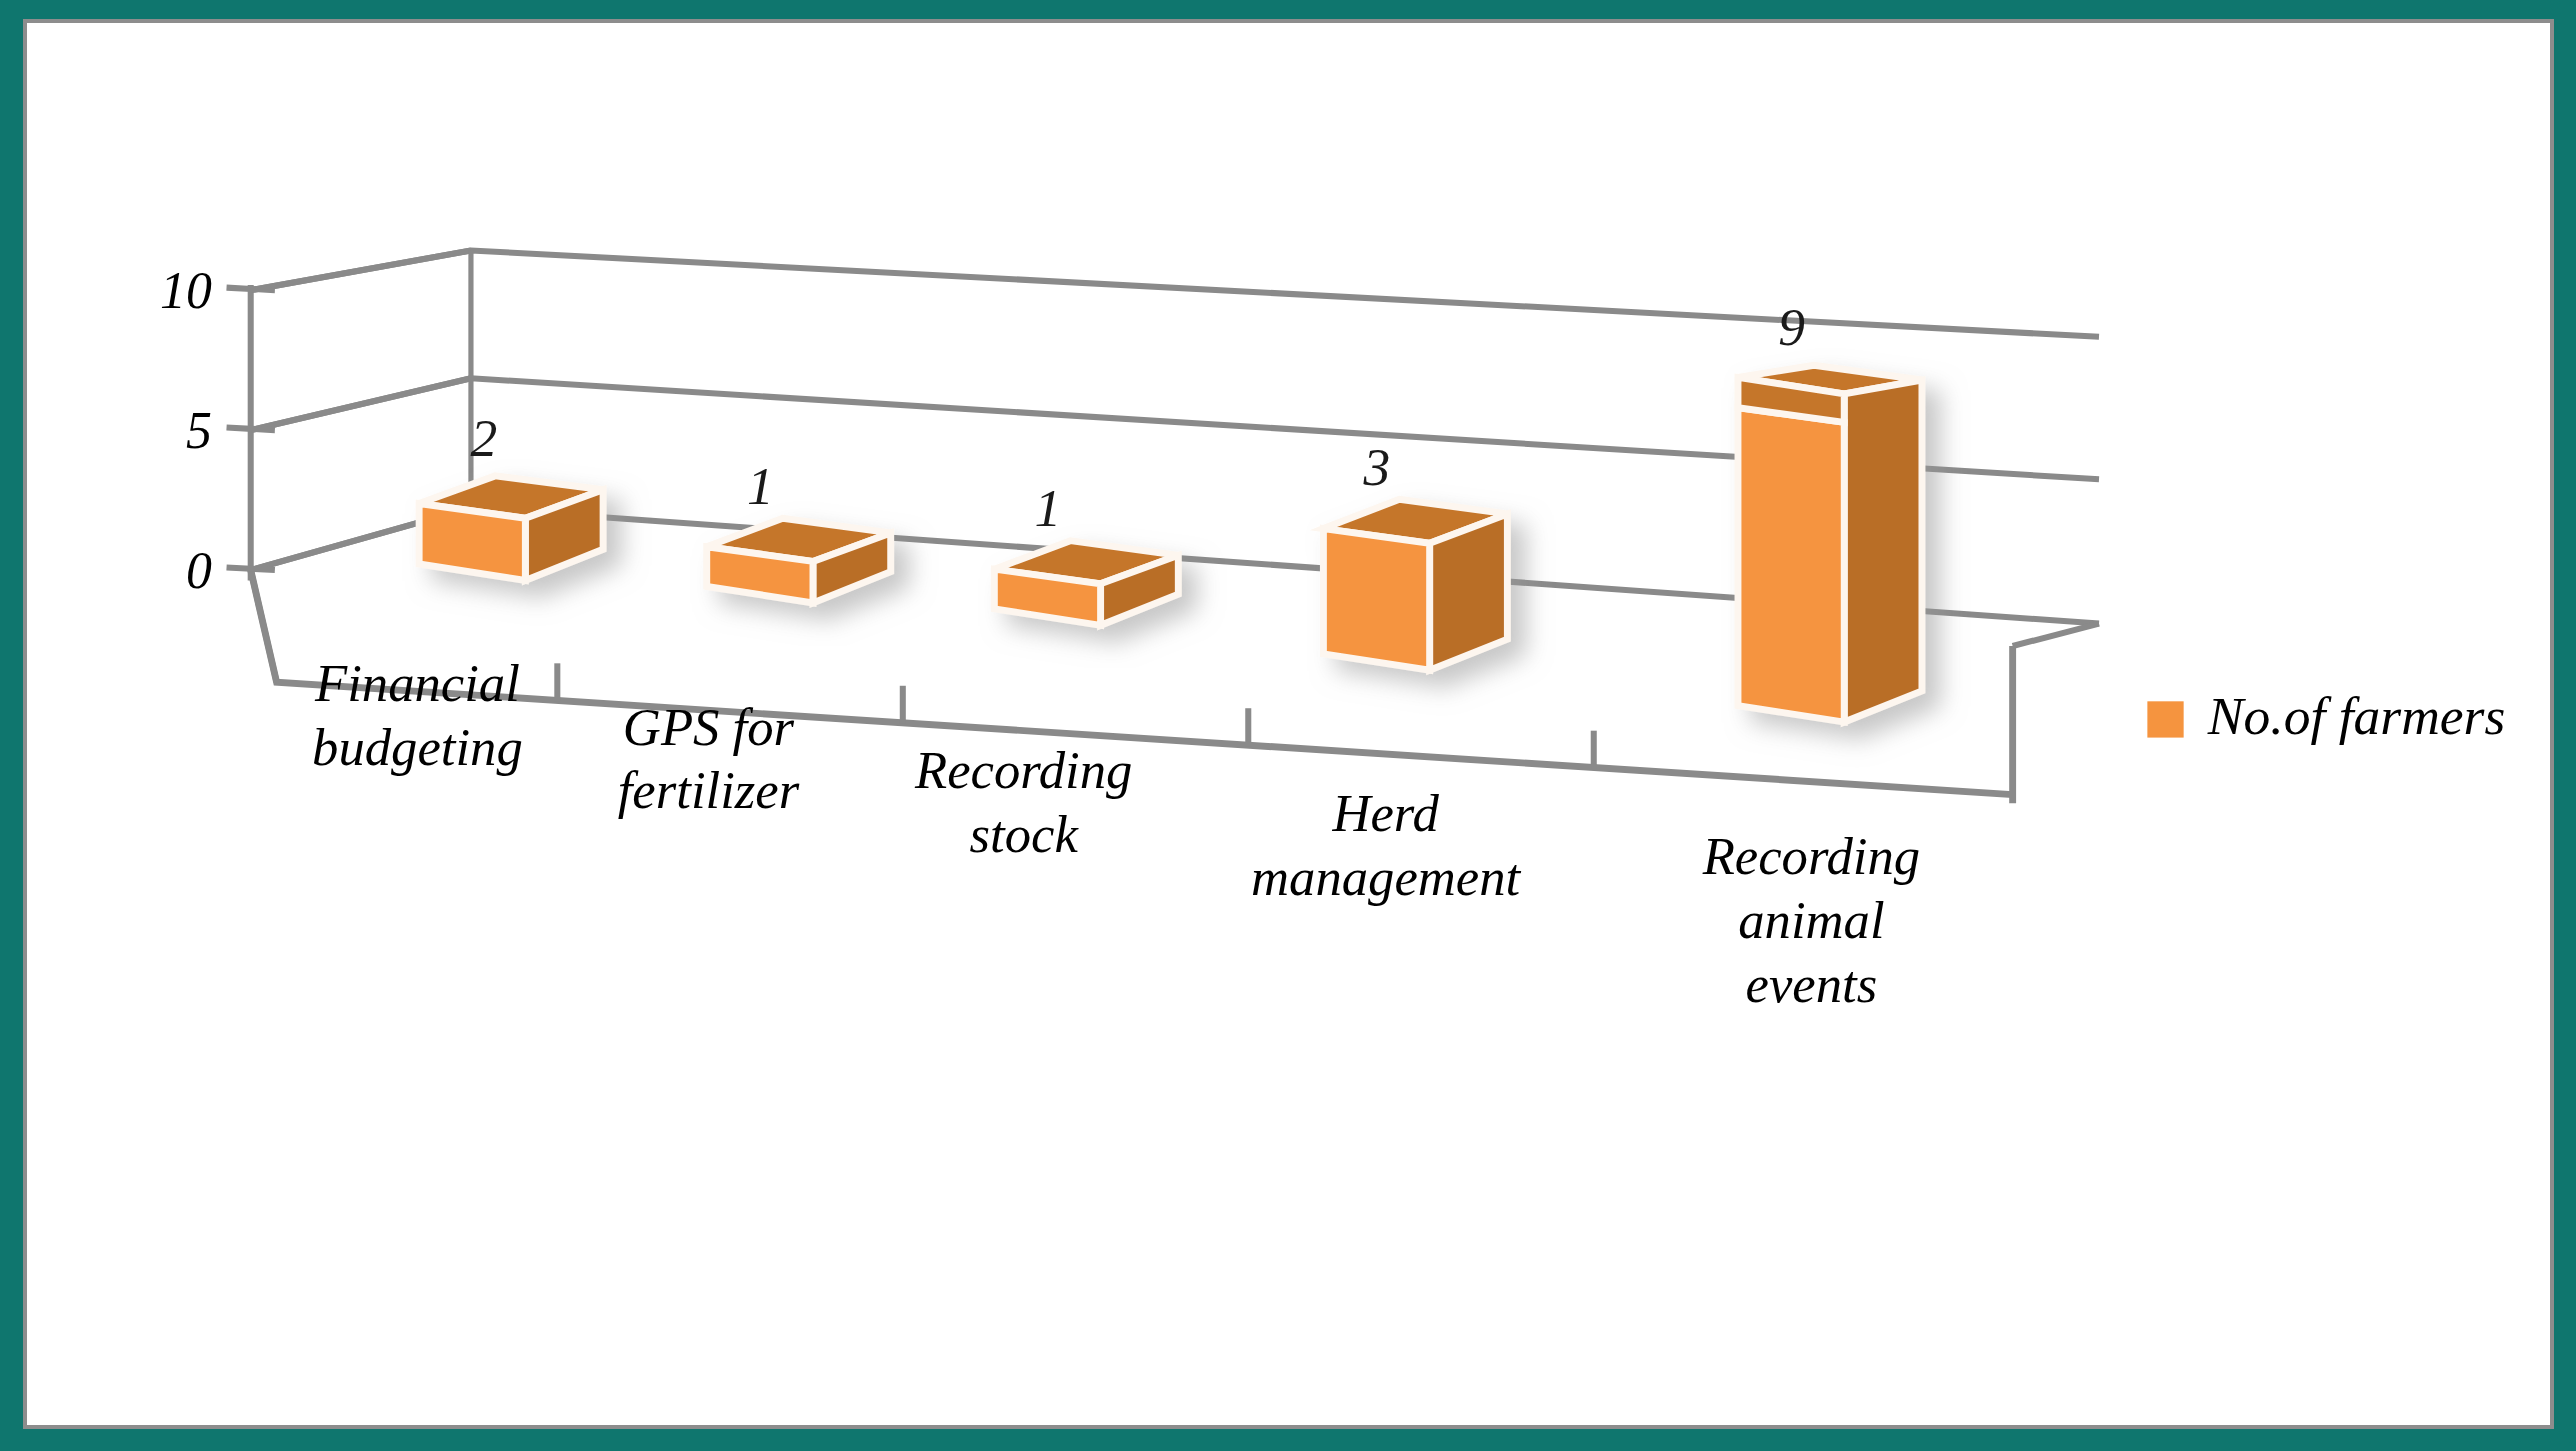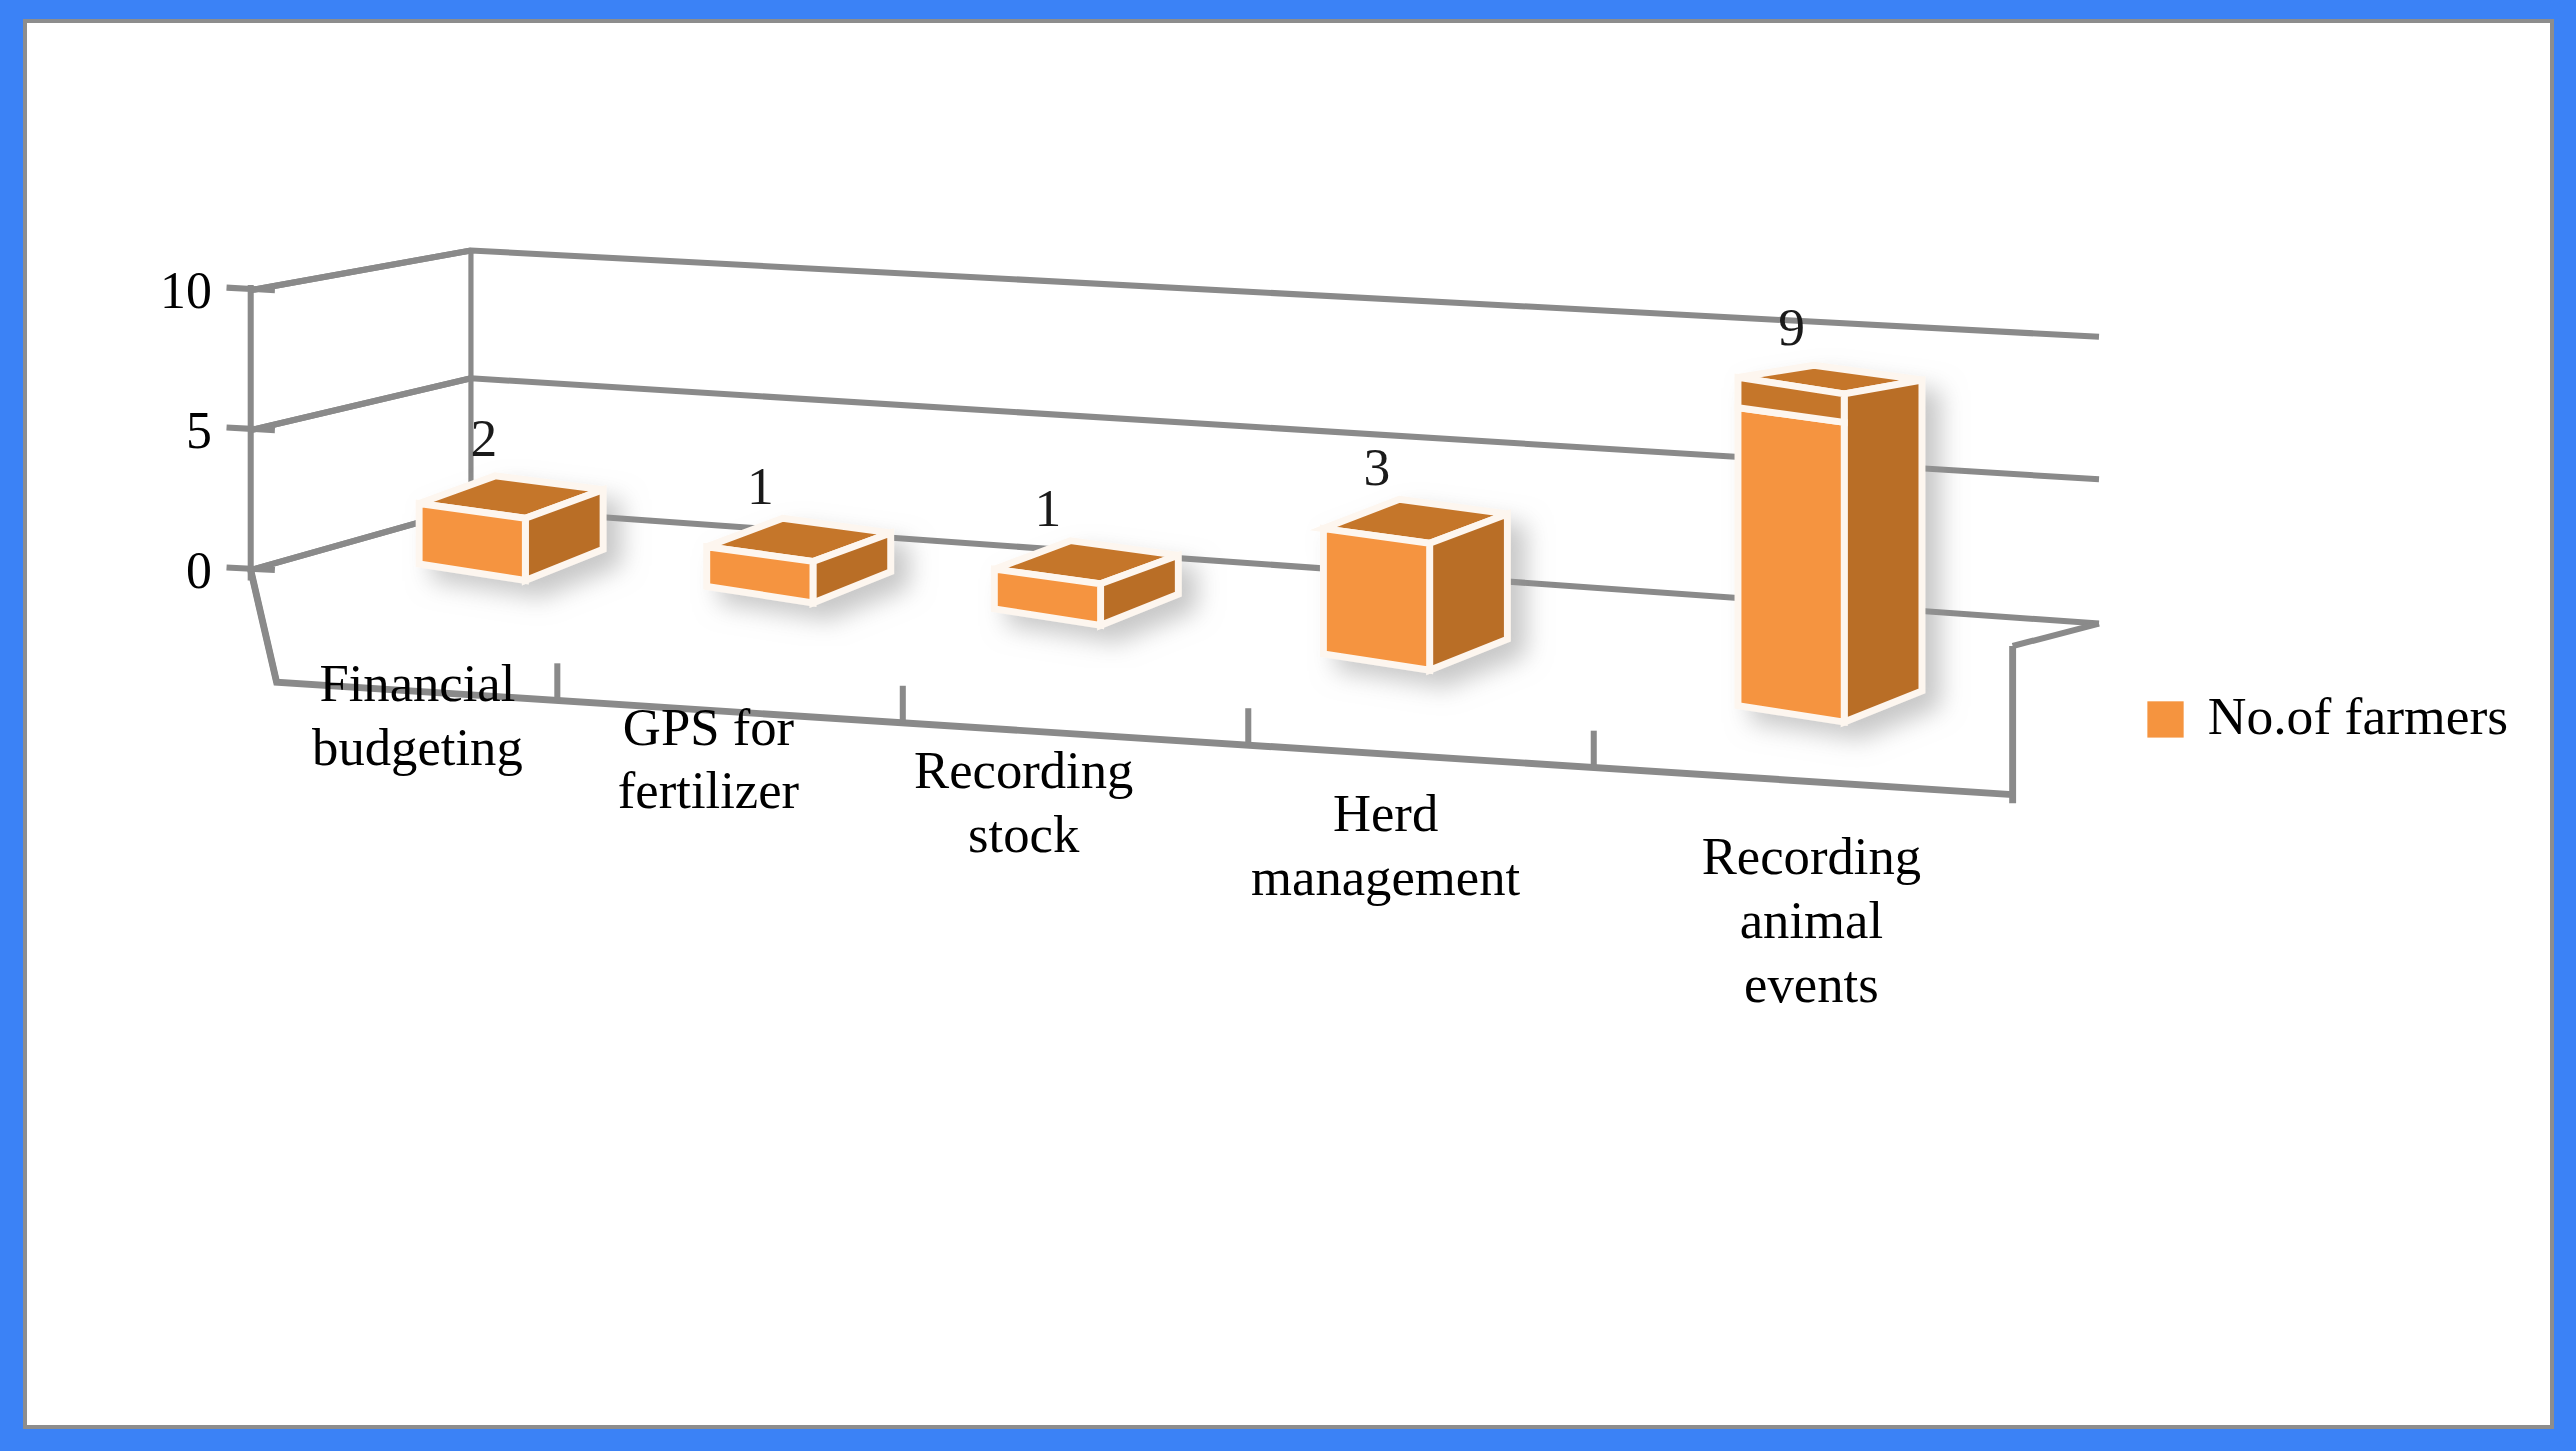--- a/index.html
+++ b/index.html
@@ -4,22 +4,23 @@
 <style>
   html,body{margin:0;padding:0;background:#ffffff;}
   body{
     width:2576px;height:1451px;
     font-family:"Liberation Serif", serif;
     overflow:hidden;
   }
   #root{
     position:relative;
     width:2576px;height:1451px;
-    background:#3b82f6;
+    background:#0f766e;
     box-sizing:border-box;
+    font-style:italic;
   }
   #frame{
     position:absolute;
     left:22.5px; top:19px;
     width:2531px; height:1410px;
     border:4.3px solid #8d8d8d;
     box-sizing:border-box;
     background:#ffffff;
   }
   svg#chart{

